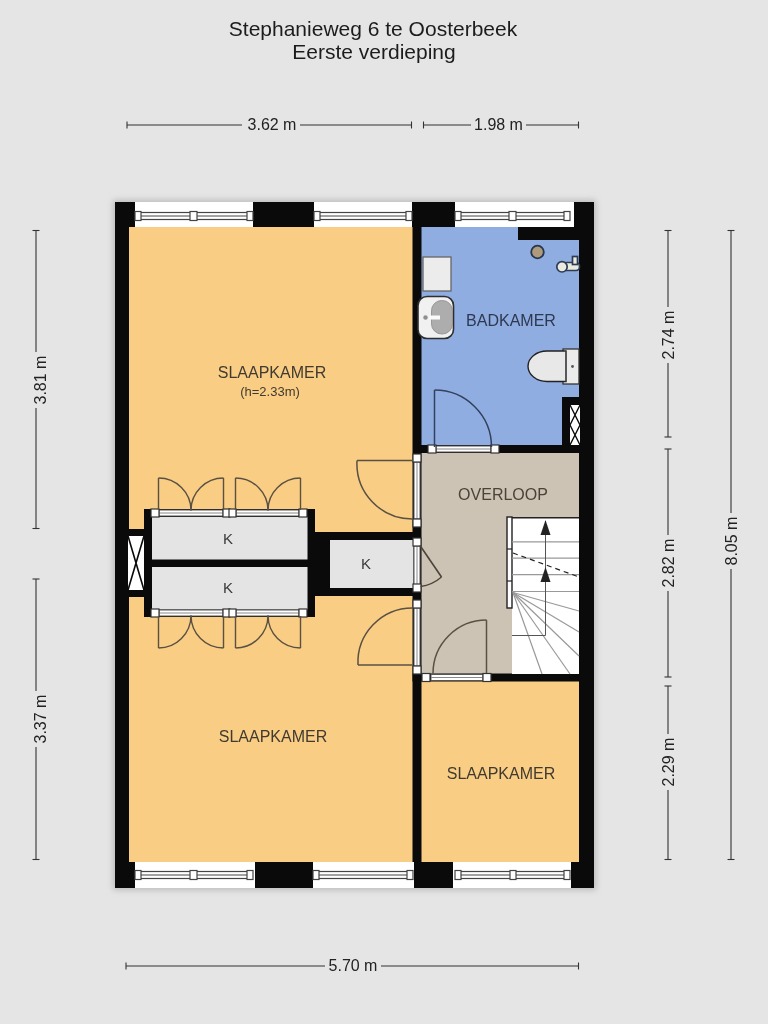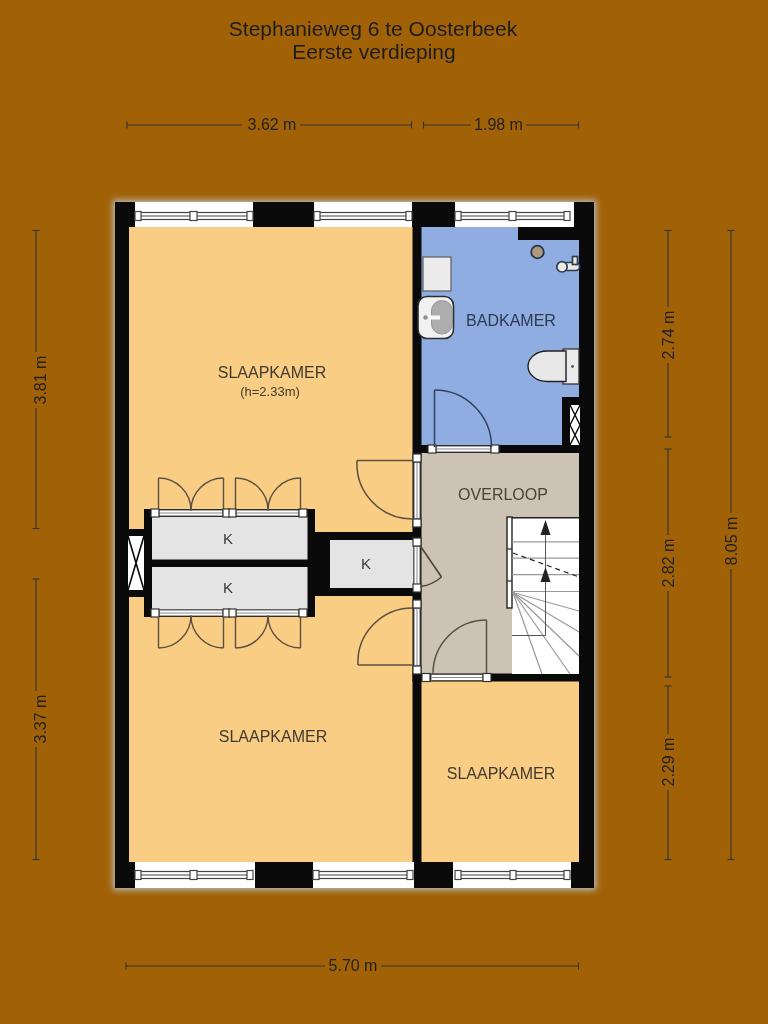--- a/index.html
+++ b/index.html
@@ -1,16 +1,16 @@
 <!DOCTYPE html>
 <html><head>
 <meta charset="utf-8">
 <style>
   html,body{margin:0;padding:0;background:#ffffff;}
-  .page{position:relative;width:768px;height:1024px;background:#a16207;font-family:"Liberation Sans", sans-serif;}
+  .page{position:relative;width:768px;height:1024px;background:#e5e5e5;font-family:"Liberation Sans", sans-serif;}
   svg text{font-family:"Liberation Sans", sans-serif;}
 </style>
 </head>
 <body>
 <div class="page">
 <svg width="768" height="1024" viewBox="0 0 768 1024">
 <defs>
   <filter id="soft" x="-20%" y="-20%" width="140%" height="140%">
     <feGaussianBlur stdDeviation="3"></feGaussianBlur>
   </filter>

